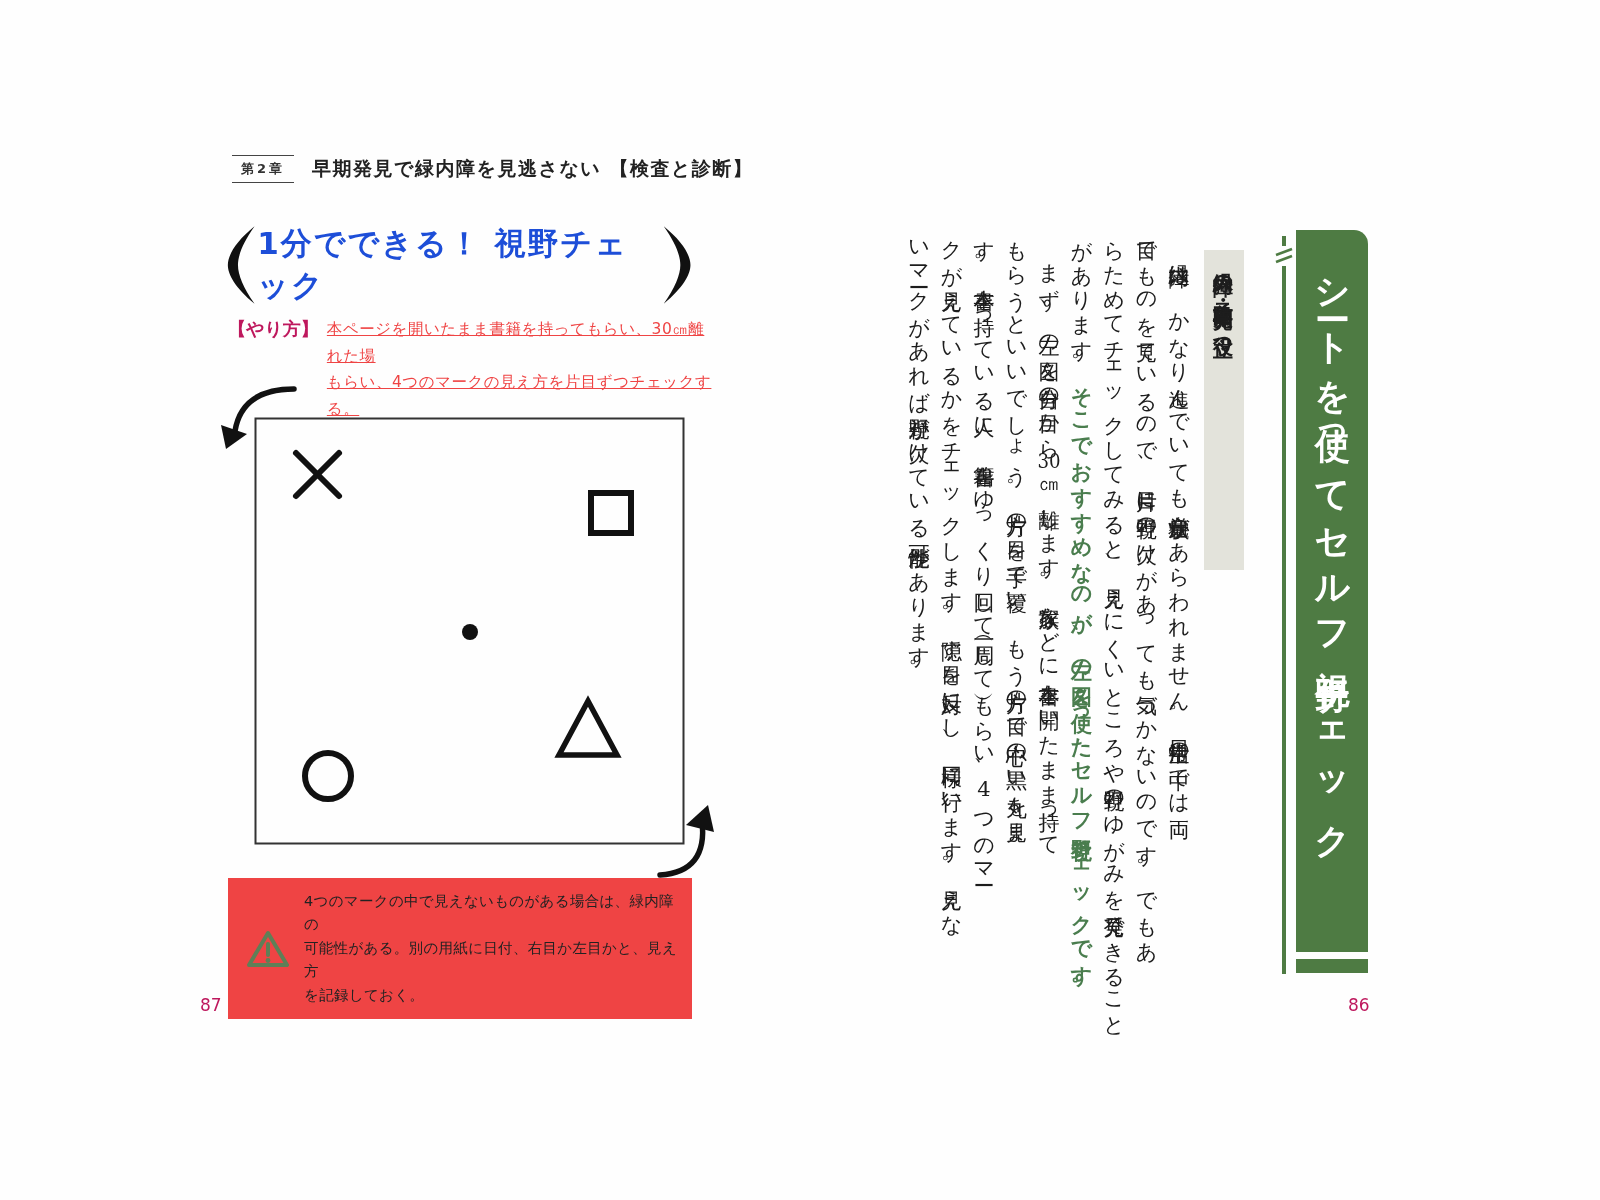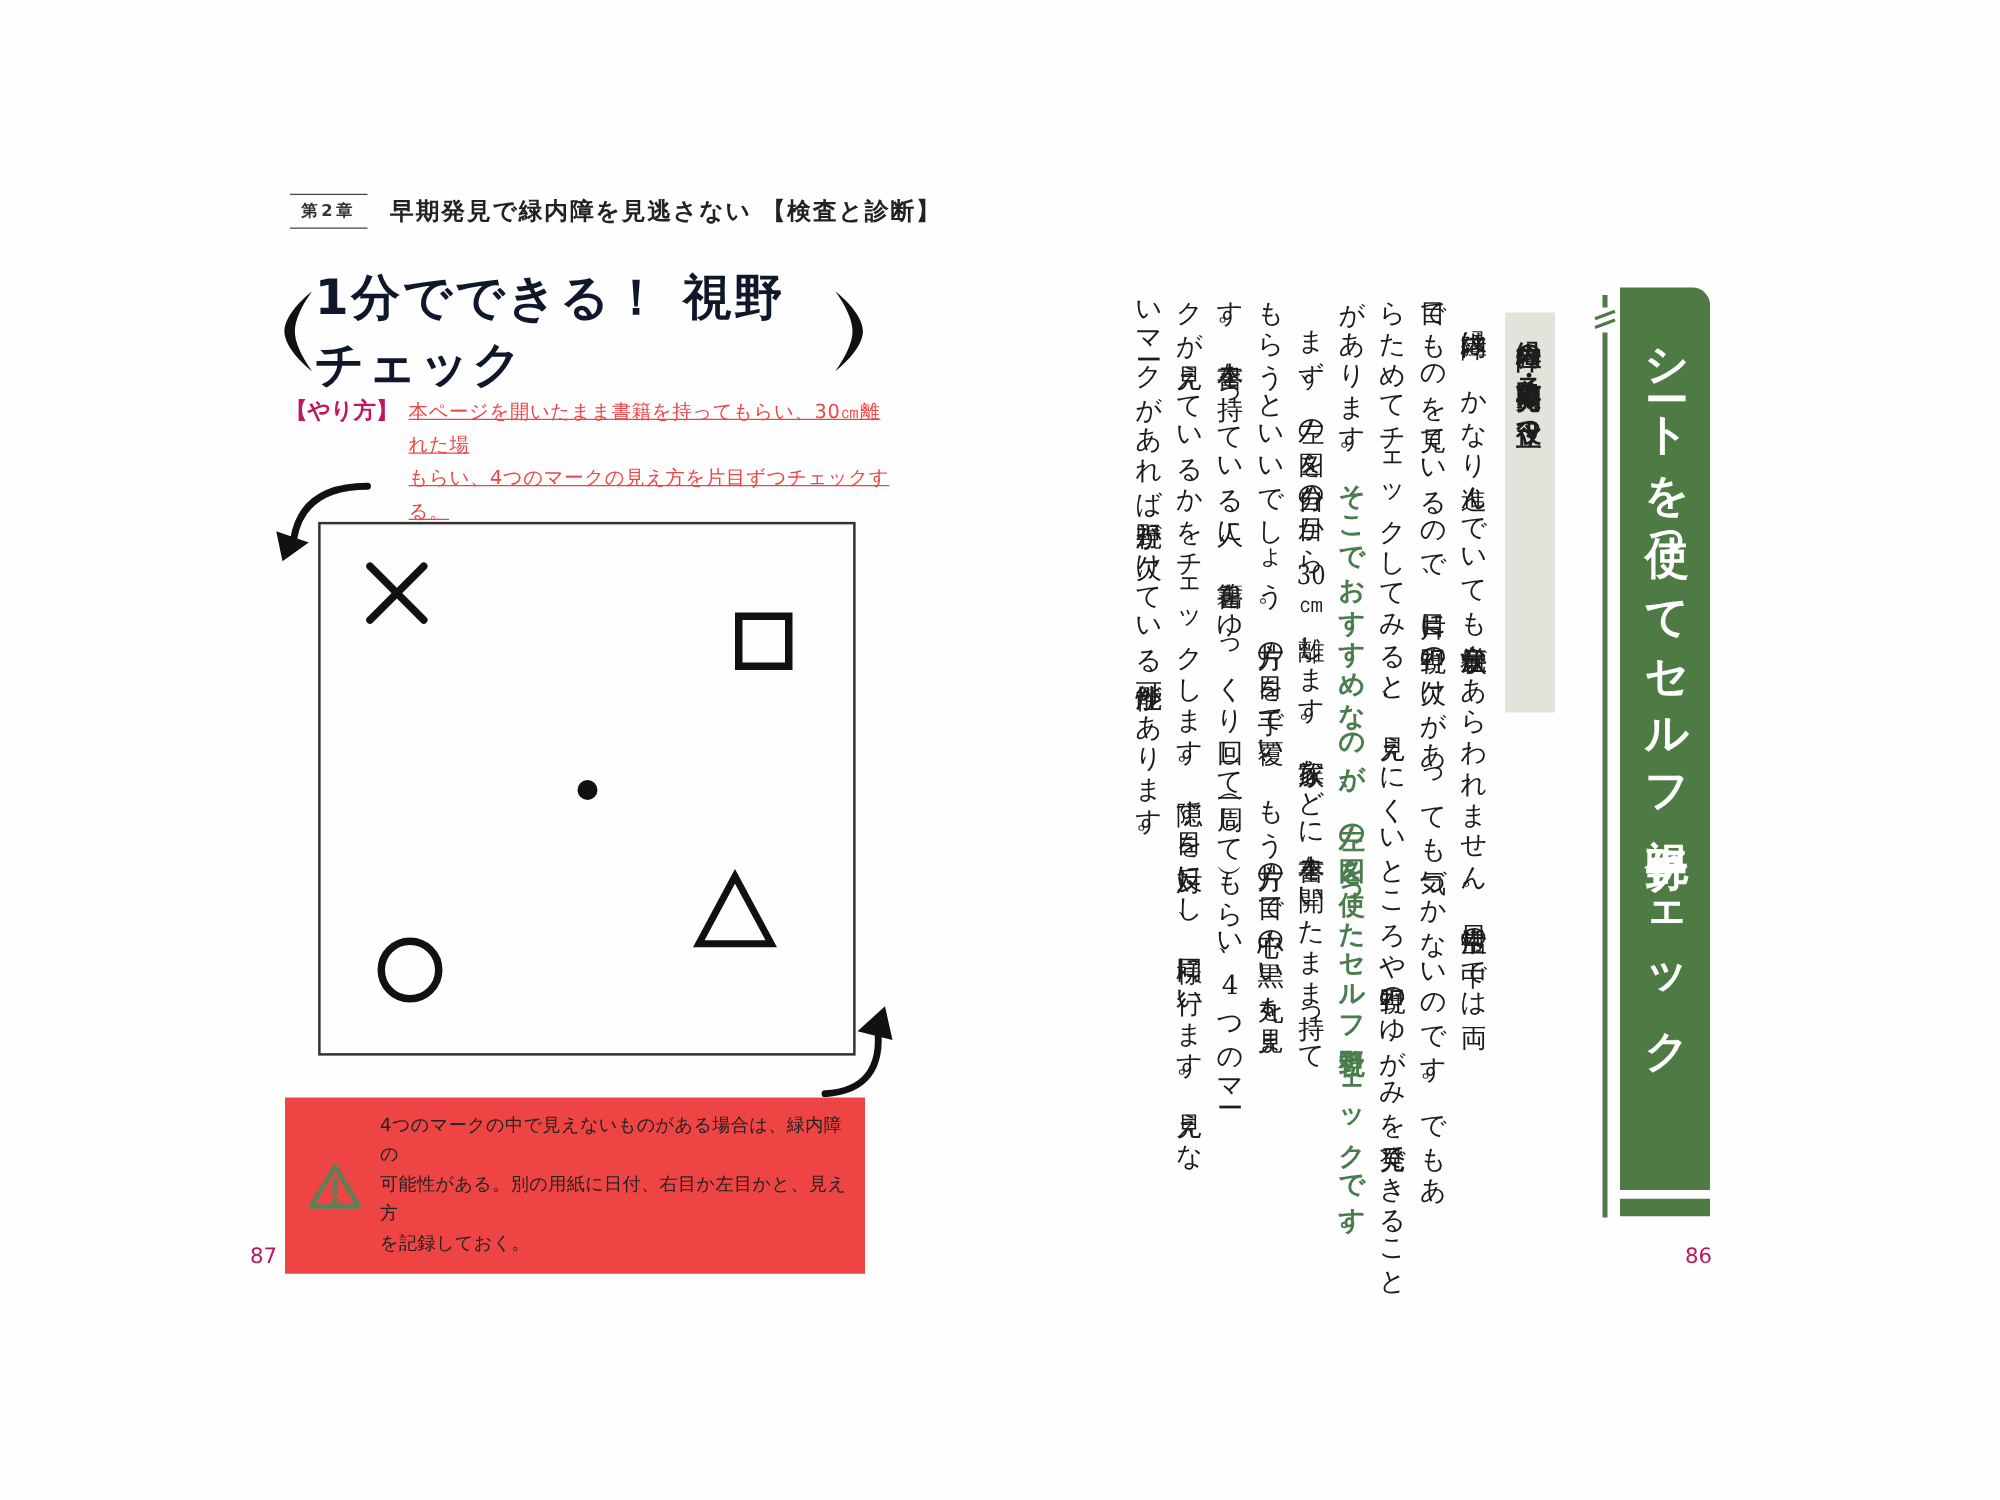--- a/index.html
+++ b/index.html
@@ -5,21 +5,21 @@
   html,body{margin:0;padding:0;background:#ffffff;}
   #page{position:relative;width:1600px;height:1200px;background:#fefefe;overflow:hidden;
         font-family:"DejaVu Sans",sans-serif;color:#222;}
   
   .chapter-header{position:absolute;left:232px;top:155px;display:flex;align-items:center;}
   .chapter-label{border-top:1.5px solid #444;border-bottom:1.5px solid #444;
                  font-size:13px;letter-spacing:3px;padding:4px 9px;color:#333;font-weight:bold;}
   .chapter-title{margin-left:18px;font-size:19px;font-weight:bold;letter-spacing:1.5px;color:#222;}
   .title-row{position:absolute;left:226px;top:222px;width:466px;height:86px;
              display:flex;align-items:center;justify-content:space-between;}
-  .title-text{font-size:39px;font-weight:bold;letter-spacing:2px;color:#0f172a;}
+  .title-text{font-size:31px;font-weight:bold;letter-spacing:2px;color:#1d4ed8;}
   .howto{position:absolute;left:228px;top:316px;width:486px;display:flex;}
   .howto-label{font-size:18px;font-weight:bold;color:#be185d;flex:none;margin-right:8px;line-height:1.45;}
   .howto-lines{font-size:15.5px;line-height:1.72;color:#ef4444;letter-spacing:0.5px;text-decoration:underline;}
   .diagram{position:absolute;left:210px;top:375px;}
   .warning{position:absolute;left:228px;top:878px;width:464px;background:#ef4444;
            display:flex;align-items:center;padding:12px 14px;box-sizing:border-box;}
   .warning-icon{flex:none;margin:0 14px 0 4px;}
   .warning-text{font-size:14.5px;line-height:1.62;color:#222;letter-spacing:0.3px;}
   .page-num{position:absolute;font-size:17px;color:#be185d;}
   .page-num-left{left:200px;top:995px;}

